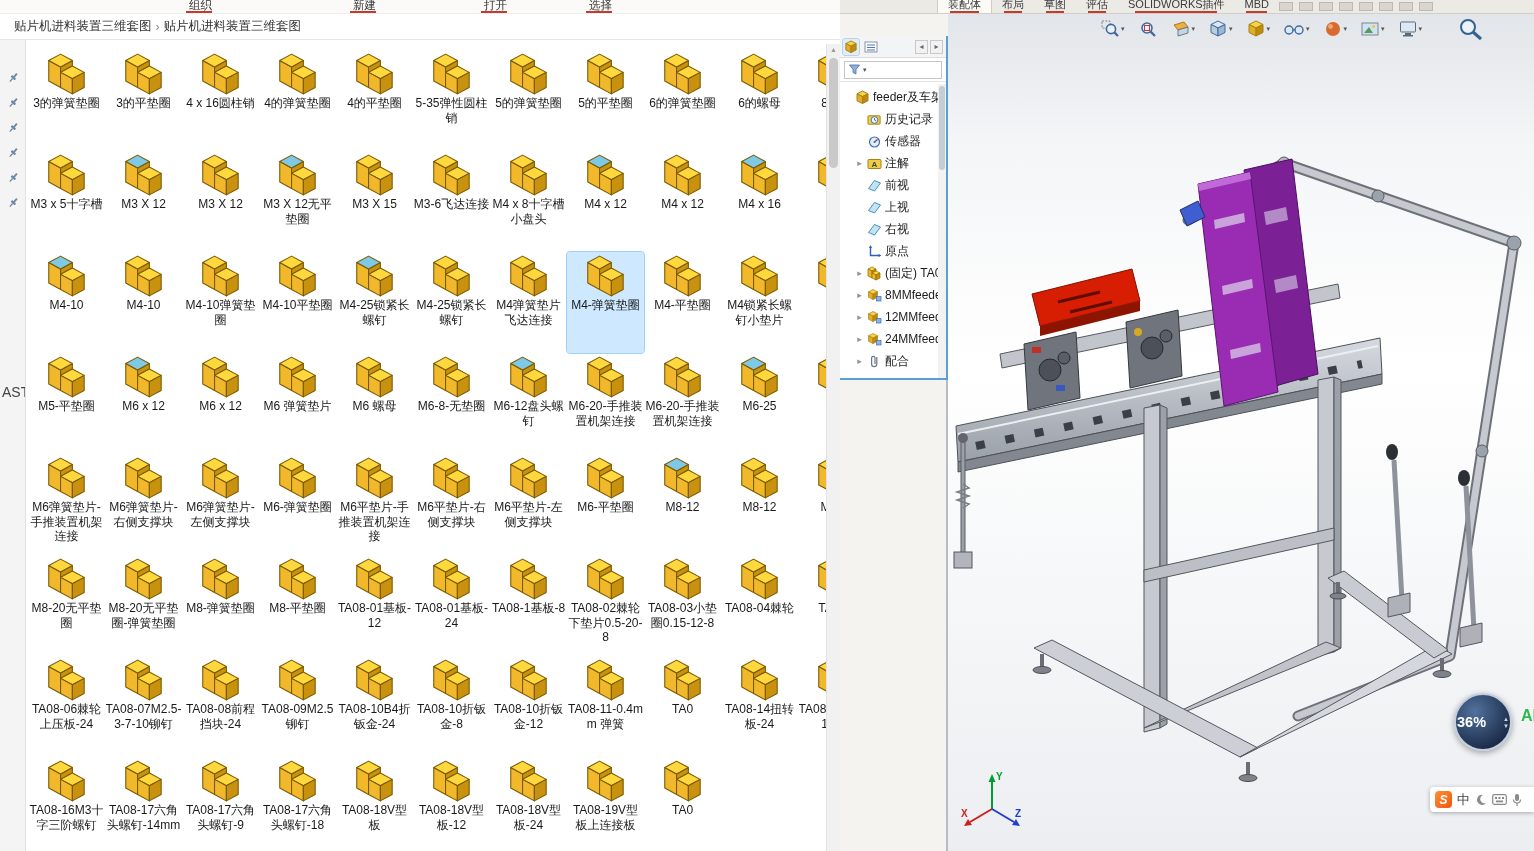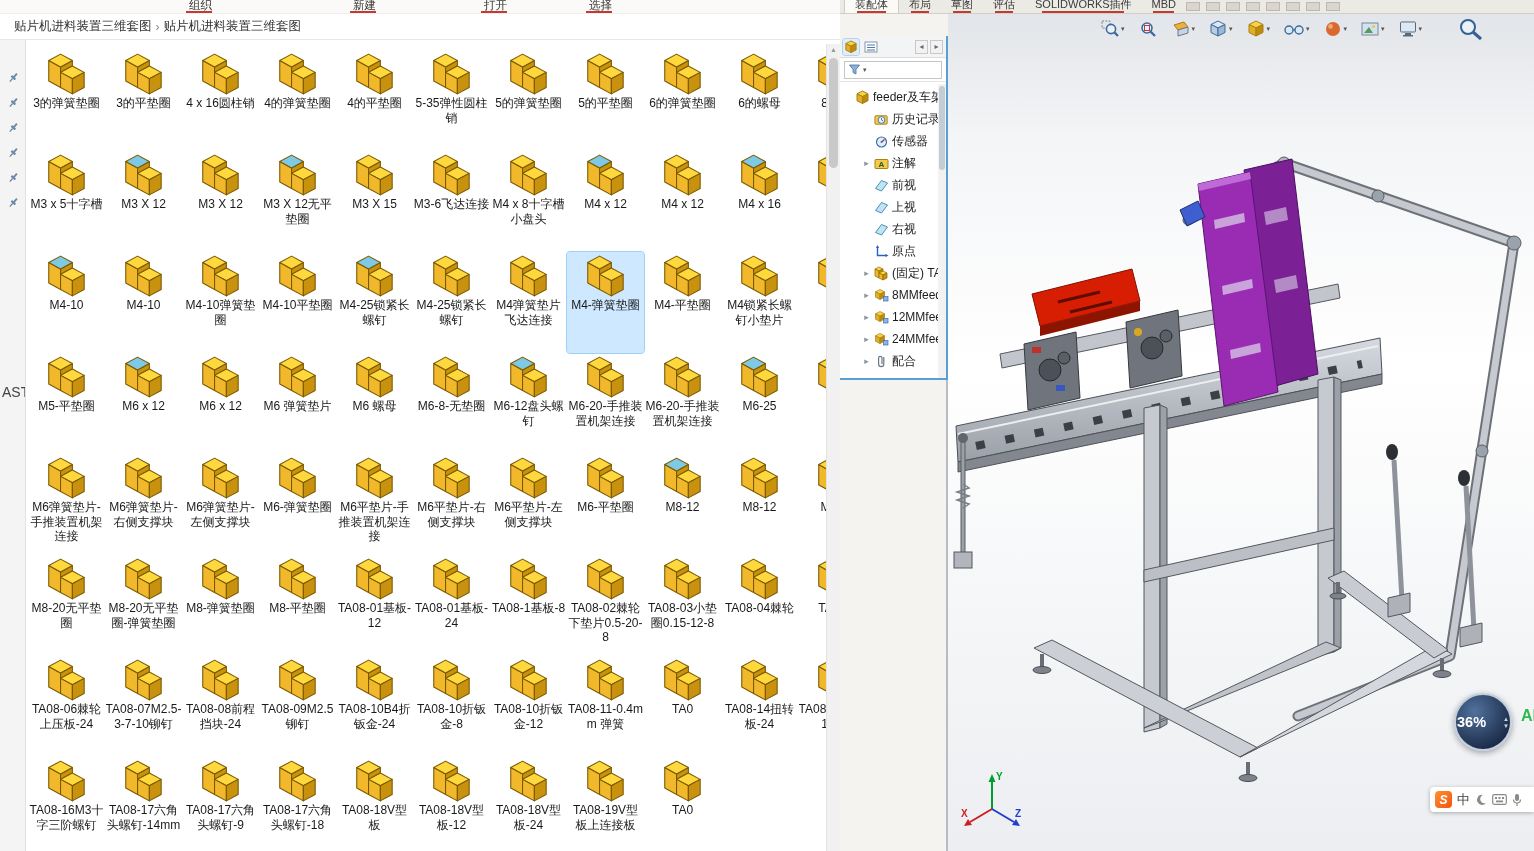--- a/index.html
+++ b/index.html
@@ -26,21 +26,21 @@
 .part-icon svg{display:block}
 .f-top,.f-top2{fill:#ffd83e}.f-mid{fill:#f0b82a}.f-dark{fill:#c8920e}
 .grid-item.blue .f-top{fill:#7ec9e6}
 .grid-label{font-size:12px;line-height:14.5px;color:#1a1a1a;text-align:center;width:76px;word-break:break-all;overflow:hidden;max-height:44px}
 .escroll{position:absolute;right:0;top:44px;width:14px;bottom:0;background:#f1f1f1;border-left:1px solid #e3e3e3}
 .escroll .sarr{display:block;text-align:center;font-size:7px;color:#999;line-height:12px}
 .escroll .thumb{position:absolute;left:2px;right:2px;top:14px;height:110px;background:#c9c9c9;border-radius:6px}
 
 
 .sw{position:absolute;left:840px;top:0;width:694px;height:851px;background:#f4f3ef;overflow:hidden}
-.ribbon{position:absolute;top:0;left:0;width:100%;height:14px;background:#eceae5;border-bottom:1px solid #d2cfc8;display:flex;justify-content:flex-start;overflow:hidden}
+.ribbon{position:absolute;top:0;left:0;width:100%;height:14px;background:#eceae5;border-bottom:1px solid #d2cfc8;display:flex;justify-content:center;overflow:hidden}
 .rtabs{display:flex;align-items:flex-end;padding-left:4px}
 .rtab{font-size:11px;color:#3a3a3a;padding:0 10px;display:flex;flex-direction:column;align-items:center;cursor:default}
 .rtab .t{line-height:11px;white-space:nowrap}
 .rtab::after{content:"";width:85%;height:2px;background:#c23b2e;margin-top:1px}
 .rtab.active{background:#fbfaf7;border:1px solid #cfccc5;border-bottom:none}
 .ristubs{display:flex;gap:6px;align-items:center;padding-right:8px}
 .ristub{width:14px;height:9px;background:#d9d6cf;border:1px solid #bdb9b1}
 
 .viewport{position:absolute;left:108px;top:14px;right:0;bottom:0;background:linear-gradient(180deg,#e2e5e9 0%,#f4f5f7 15%,#ffffff 42%,#eceef1 100%);overflow:hidden}
 .model{position:absolute;left:0;top:0;z-index:1}
@@ -54,21 +54,21 @@
 .panel{position:absolute;left:0;top:36px;width:108px;height:344px;background:#fff;border-right:2px solid #5a9fd4;border-bottom:2px solid #5a9fd4;z-index:5;overflow:hidden}
 .ptabs{height:22px;display:flex;align-items:center;gap:4px;padding:2px 3px;background:#f3f4f6;border-bottom:1px solid #dcdcdc}
 .ptab{display:flex;align-items:center;padding:1px;border-radius:2px}
 .ptab.active{background:#e3edf8;outline:1px solid #b9d2ea}
 .pnav{margin-left:auto;display:flex;gap:2px}
 .pnav span{font-size:8px;color:#667;border:1px solid #c8c8c8;background:#f2f2f2;width:13px;height:14px;display:flex;align-items:center;justify-content:center}
 .pfilter{height:24px;display:flex;align-items:center;padding:2px 4px;border-bottom:1px solid #e4e4e4}
 .filterbox{flex:1;height:18px;border:1px solid #c6c6c6;background:#fff;display:flex;align-items:center;padding-left:3px;gap:2px}
 .tree{padding-top:4px;position:relative}
 .trow{display:flex;align-items:center;height:22px;padding-left:3px;gap:3px;font-size:12px;color:#1c1c1c;white-space:nowrap;overflow:hidden;cursor:default}
-.trow.child{padding-left:22px}
+.trow.child{padding-left:15px}
 .texp{width:9px;font-size:9px;color:#8a929c;flex:none;text-align:center}
 .ticon{flex:none;display:flex}
 .tlabel{overflow:hidden}
 .tscroll{position:absolute;right:0;top:48px;width:8px;height:294px;background:#f2f2f2}
 .tscroll .thumb{position:absolute;top:2px;left:1px;right:1px;height:84px;background:#c4ccd4;border-radius:3px}
 .vsplit{position:absolute;left:106px;top:380px;bottom:0;width:2px;background:#b8bcc2;z-index:4}
 
 .zoombadge{position:absolute;right:22px;bottom:100px;width:58px;height:58px;border-radius:50%;background:radial-gradient(circle at 35% 30%,#51719c,#1b2c49 75%);border:2px solid #c2cedd;box-shadow:0 2px 6px rgba(0,0,0,.35);display:flex;align-items:center;justify-content:center;gap:17px;z-index:6}
 .zoombadge .pct{color:#fff;font-size:14.5px;font-weight:bold}
 .zarr{display:flex;flex-direction:column;gap:1px}

